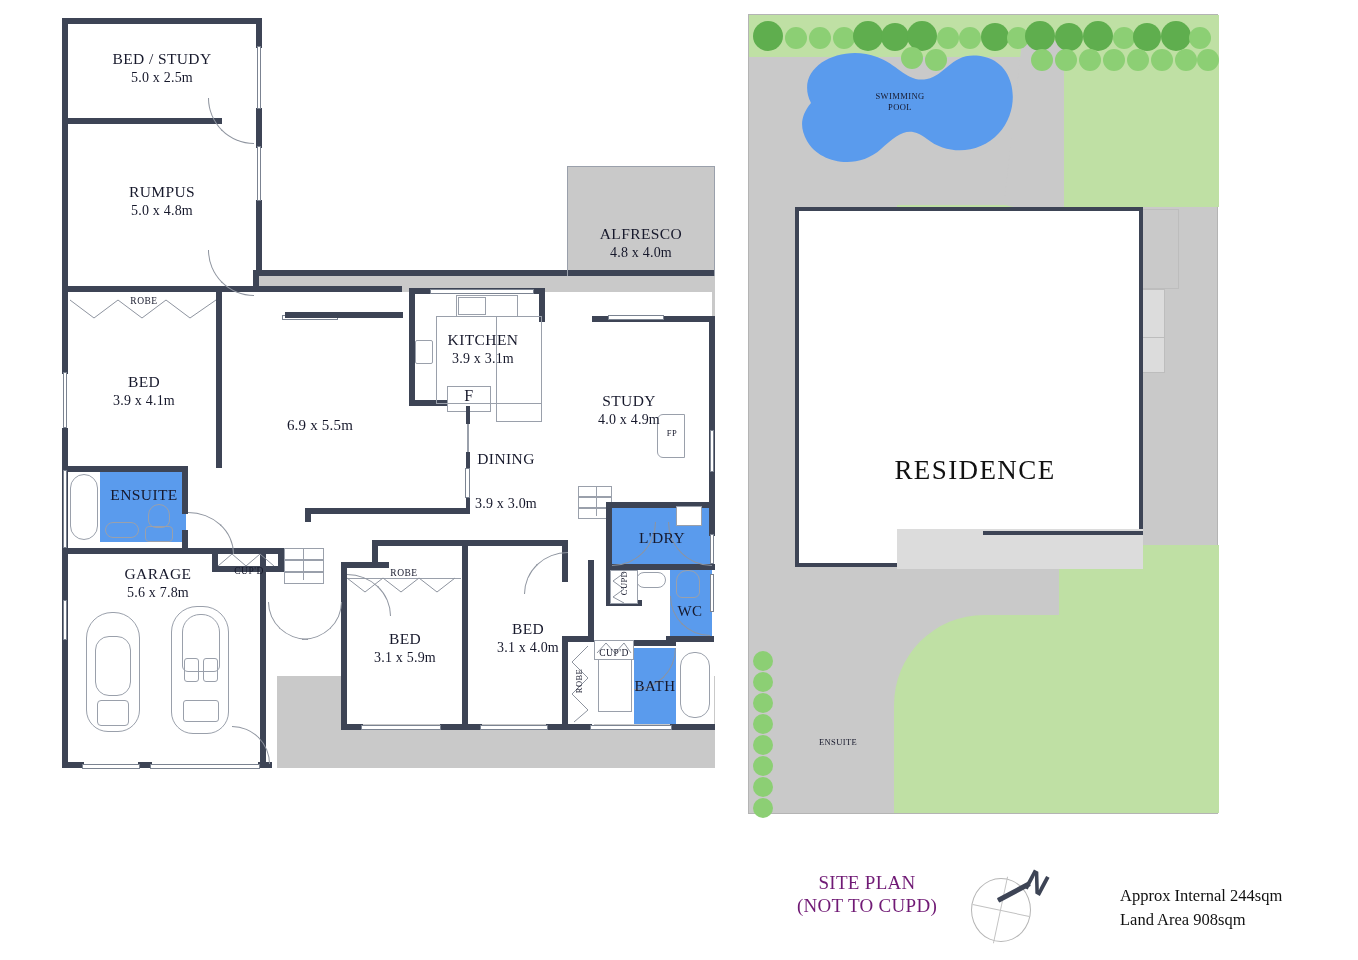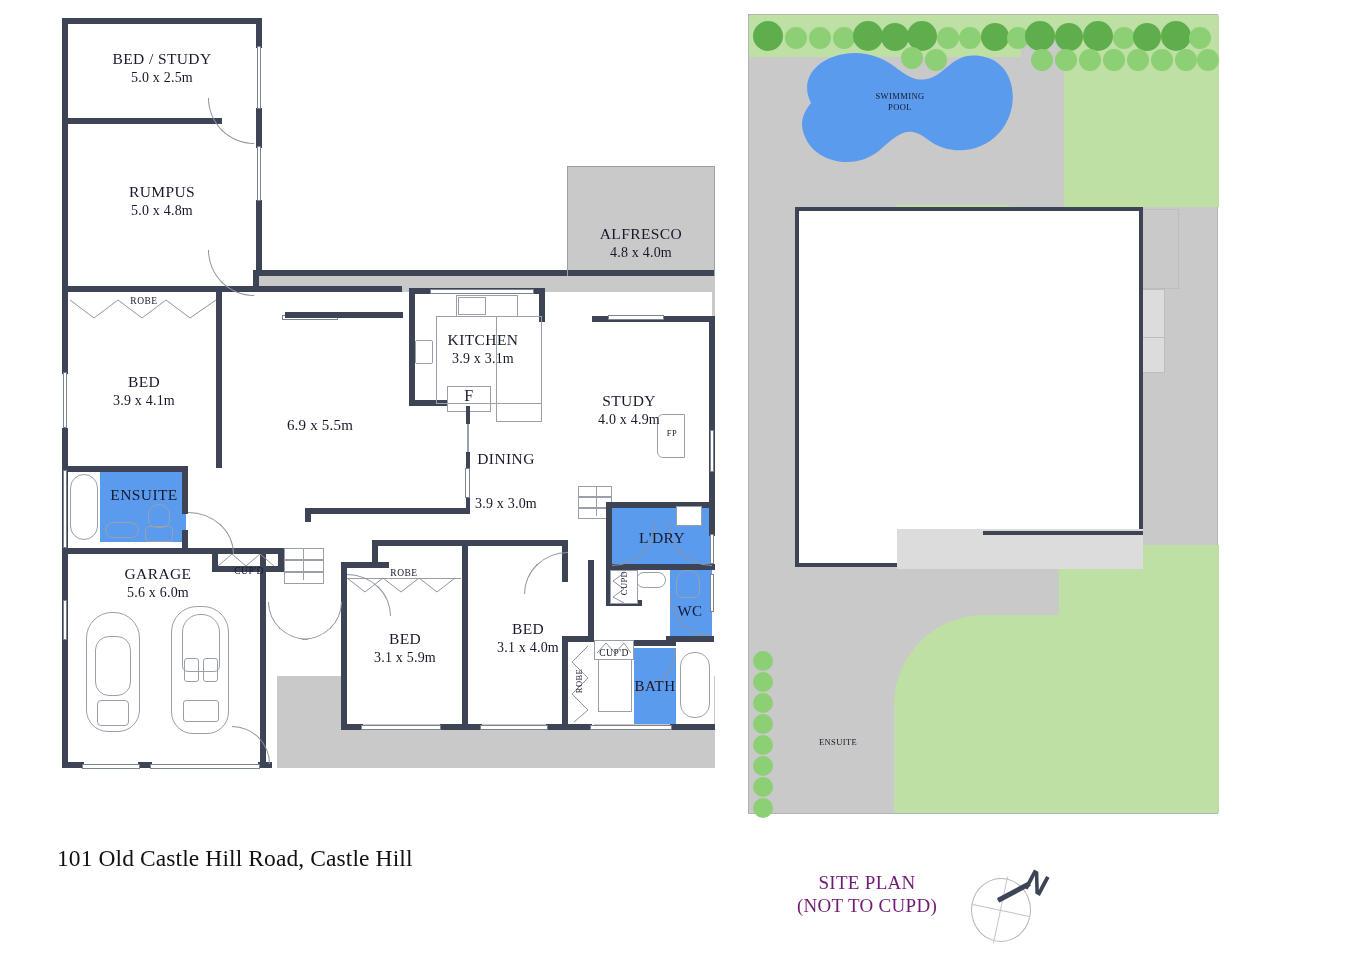--- a/index.html
+++ b/index.html
@@ -277,21 +277,21 @@
     <div class="lbl rmname" style="left:66px;top:183px;width:192px;">RUMPUS</div>
     <div class="lbl rmdim" style="left:66px;top:203px;width:192px;">5.0 x 4.8m</div>
 
     <div class="lbl tiny" style="left:66px;top:296px;width:156px;">ROBE</div>
     <div class="lbl rmname" style="left:66px;top:373px;width:156px;">BED</div>
     <div class="lbl rmdim" style="left:66px;top:393px;width:156px;">3.9 x 4.1m</div>
 
     <div class="lbl rmname" style="left:98px;top:486px;width:92px;">ENSUITE</div>
 
     <div class="lbl rmname" style="left:68px;top:565px;width:180px;">GARAGE</div>
-    <div class="lbl rmdim" style="left:68px;top:585px;width:180px;">5.6 x 6.0m</div>
+    <div class="lbl rmdim" style="left:68px;top:585px;width:180px;">5.6 x 7.8m</div>
 
     <div class="lbl rmname" style="left:567px;top:225px;width:148px;">ALFRESCO</div>
     <div class="lbl rmdim" style="left:567px;top:245px;width:148px;">4.8 x 4.0m</div>
 
     <div class="lbl rmname" style="left:420px;top:331px;width:126px;">KITCHEN</div>
     <div class="lbl rmdim" style="left:420px;top:351px;width:126px;">3.9 x 3.1m</div>
     <div class="lbl rmname" style="left:447px;top:387px;width:44px;font-size:16px;">F</div>
 
     <div class="lbl rmname" style="left:566px;top:392px;width:126px;">STUDY</div>
     <div class="lbl rmdim" style="left:566px;top:412px;width:126px;">4.0 x 4.9m</div>
@@ -392,33 +392,37 @@
     <div class="wall" style="left:390px;top:340px;width:4px;height:180px;"></div>
     <div class="wall" style="left:196px;top:516px;width:198px;height:4px;"></div>
     <div class="wall" style="left:196px;top:516px;width:4px;height:36px;"></div>
     <div class="wall" style="left:196px;top:548px;width:40px;height:4px;"></div>
     <div class="wall" style="left:232px;top:516px;width:4px;height:36px;"></div>
     <div class="wall" style="left:46px;top:548px;width:154px;height:4px;"></div>
 
     <div class="pave" style="left:148px;top:514px;width:246px;height:40px;background:#dcdcdc;"></div>
     <div class="wall" style="left:234px;top:516px;width:160px;height:4px;"></div>
 
+    <div class="lbl" style="left:96px;top:440px;width:260px;font-size:27px;letter-spacing:1.4px;color:#111;">RESIDENCE</div>
 
     <div class="lbl tiny2" style="left:44px;top:722px;width:90px;">ENSUITE</div>
   </div>
 
-  <div id="addr" class="abs">101 Old Castle Hill Road, Castle Hill</div>
 
   <div id="siteTitle" class="abs">
     <div>SITE PLAN</div>
     <div>(NOT TO CUPD)</div>
   </div>
 
   <div id="compass" class="abs">
     <div class="cdisc"></div>
     <div class="cx1" style="left:34px;top:6px;width:1px;height:68px;transform:rotate(12deg);"></div>
     <div class="cx1" style="left:6px;top:40px;width:58px;height:1px;transform:rotate(12deg);"></div>
     <div class="needle" style="left:32px;top:28px;width:36px;height:5px;transform:rotate(-28deg);transform-origin:left center;"></div>
     <div class="nletter" style="left:60px;top:-4px;">N</div>
   </div>
 
+  <div id="areas" class="abs">
+    <div>Approx Internal 244sqm</div>
+    <div>Land Area 908sqm</div>
+  </div>
 
 </div>
 
 </body></html>

